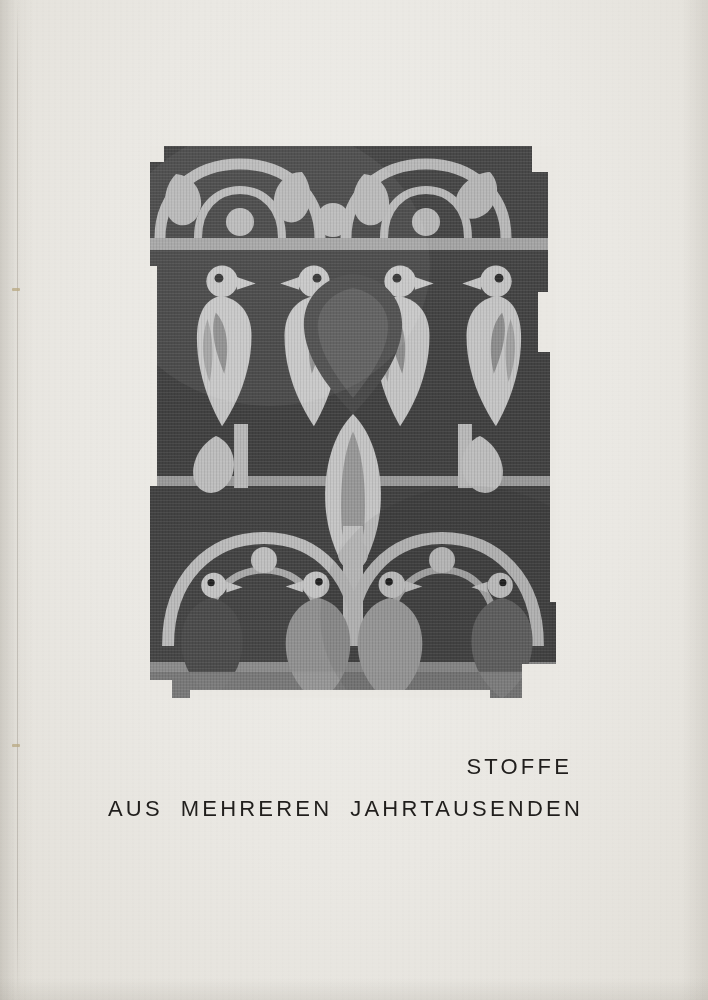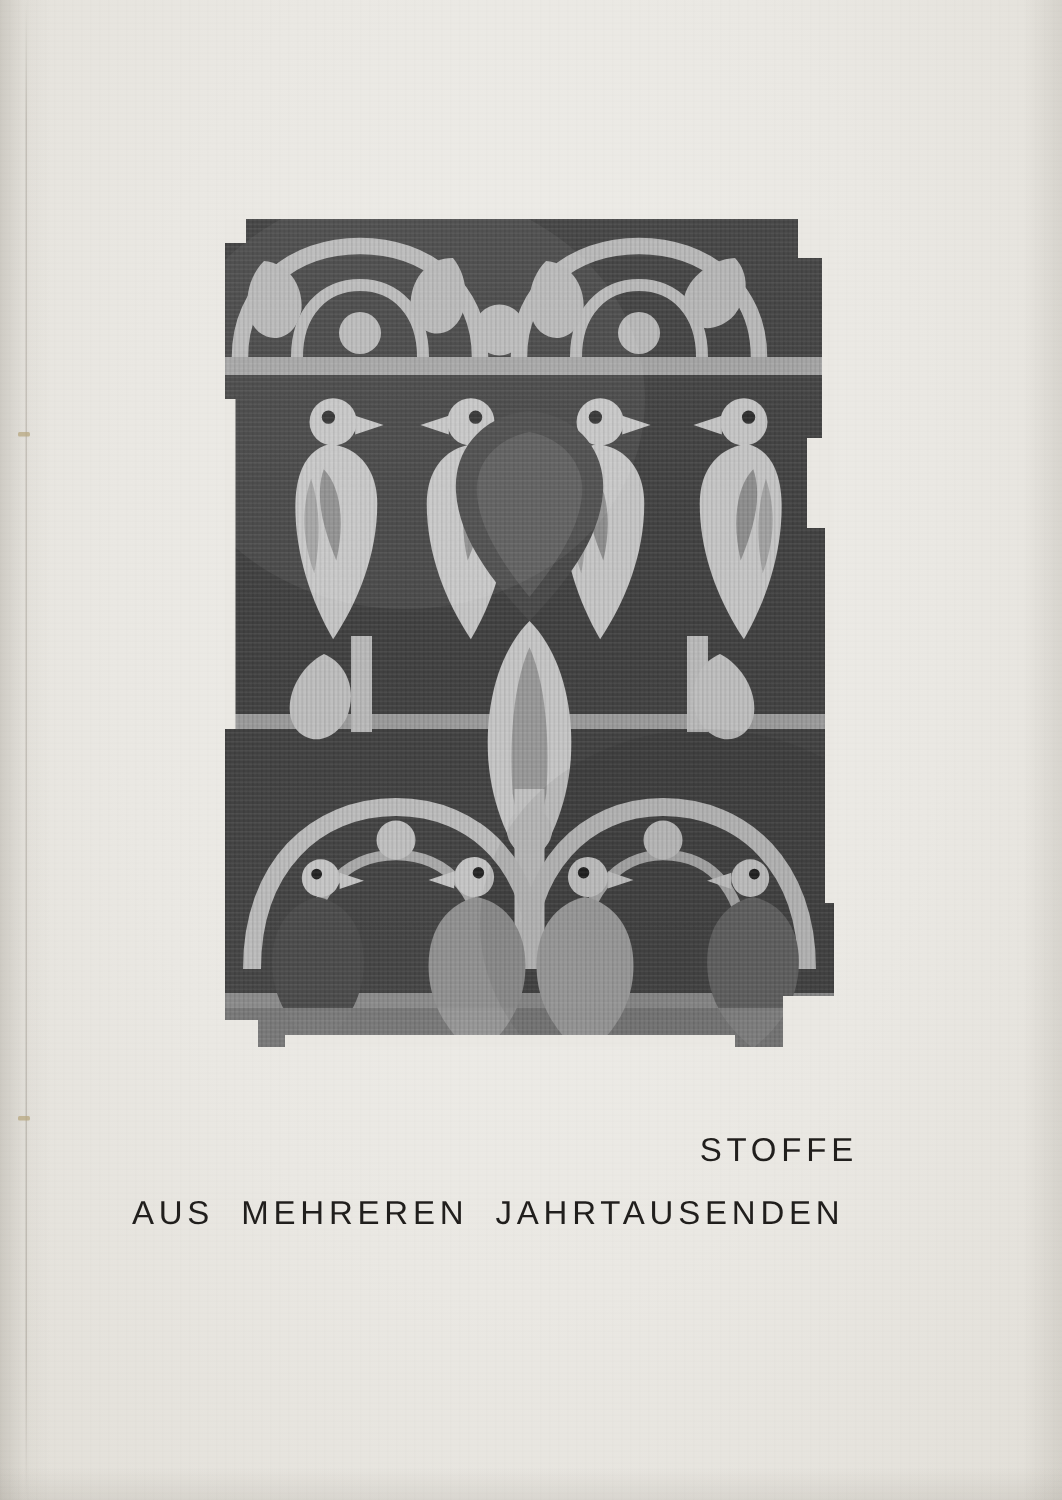--- a/index.html
+++ b/index.html
@@ -107,20 +107,21 @@
   }
   .caption-line1 {
     top: 754px;
     font-size: 22px;
     letter-spacing: 3.2px;
   }
   .caption-line2 {
     top: 796px;
     font-size: 22px;
     letter-spacing: 3.2px;
+    margin-left: 20px;
   }
   .word { display: inline-block; margin: 0 9px; }
 </style>
 </head>
 <body>
 
 <div class="cover">
 
   <div class="plate-wrap">
     <div class="plate">

